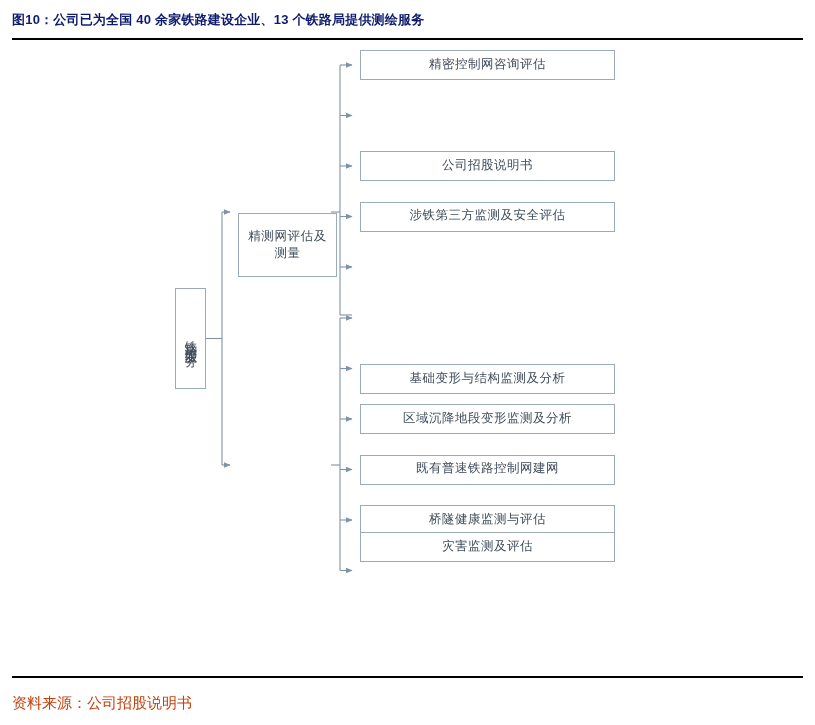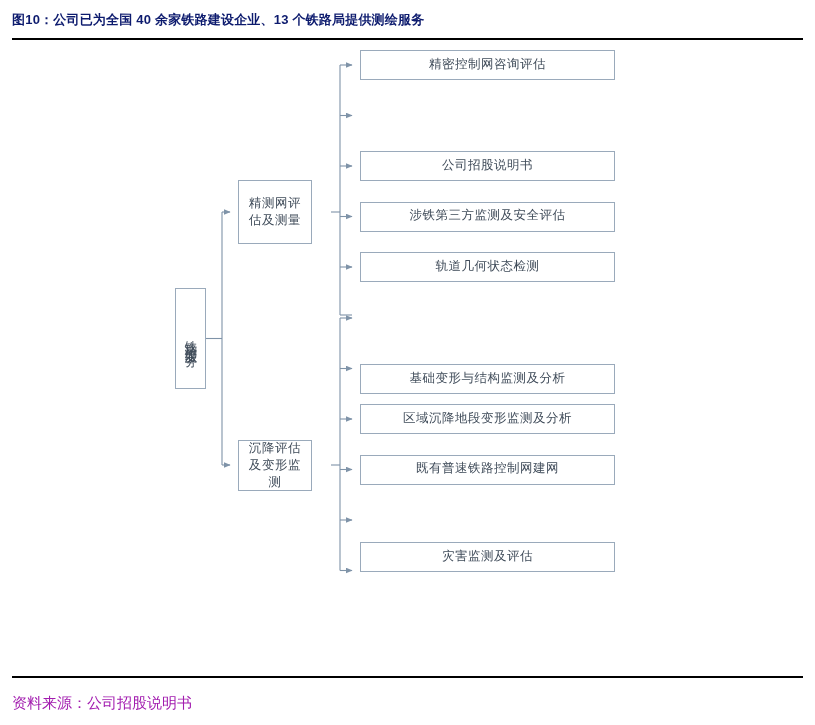--- a/index.html
+++ b/index.html
@@ -51,21 +51,21 @@
     height: 2px;
     background: #000000;
   }
   #figure-source {
     position: absolute;
     left: 12px;
     top: 692px;
     font-family: "Liberation Serif", "DejaVu Serif", serif;
     font-size: 15px;
     line-height: 22px;
-    color: #a21caf;
+    color: #c2410c;
     white-space: nowrap;
   }
 
   
   #diagram {
     position: absolute;
     left: 0;
     top: 44px;
     width: 815px;
     height: 630px;
@@ -101,23 +101,24 @@
     height: 101px;
     writing-mode: vertical-rl;
     text-orientation: upright;
     letter-spacing: 3px;
     font-size: 12.5px;
     line-height: 31px;
   }
 
   .branch-node {
     left: 238px;
-    width: 74px;
+    width: 99px;
     padding: 0 8px;
     letter-spacing: 0.6px;
+    margin-top: 33px;
   }
   #node-branch-0 { top: 136px; height: 64px; }
   #node-branch-1 { top: 396px; height: 51px; }
 
   .leaf-node {
     left: 360px;
     width: 255px;
     height: 30px;
     font-family: Liberation Mono, monospace;
   }
@@ -168,28 +169,27 @@
       <path d="M340,375 L352,375" marker-end="url(#arrowhead)"></path>
       <path d="M340,425.5 L352,425.5" marker-end="url(#arrowhead)"></path>
       <path d="M340,476 L352,476" marker-end="url(#arrowhead)"></path>
       <path d="M340,526.5 L352,526.5" marker-end="url(#arrowhead)"></path>
     </g>
   </svg>
 
   <div class="node" id="node-root">铁路测绘服务</div>
 
   <div class="node branch-node" id="node-branch-0">精测网评估及测量</div>
-  <div class="node branch-node" id="node-branch-1">沉降评估及变形监测</div>
 
   <div class="node leaf-node" style="top:6px">精密控制网咨询评估</div>
   <div class="node leaf-node" style="top:107px">公司招股说明书</div>
   <div class="node leaf-node" style="top:157.5px">涉铁第三方监测及安全评估</div>
-  <div class="node leaf-node" style="top:208px">轨道几何状态检测</div>
 
   <div class="node leaf-node" style="top:320px">基础变形与结构监测及分析</div>
   <div class="node leaf-node" style="top:360px">区域沉降地段变形监测及分析</div>
   <div class="node leaf-node" style="top:410.5px">既有普速铁路控制网建网</div>
-  <div class="node leaf-node" style="top:498px">灾害监测及评估</div>
+  <div class="node leaf-node" style="top:461px">桥隧健康监测与评估</div>
+  <div class="node leaf-node" style="top:488px">灾害监测及评估</div>
 
 </div>
 
 <div id="footer-rule"></div>
 <div id="figure-source">资料来源：公司招股说明书</div>
 
 </body></html>

